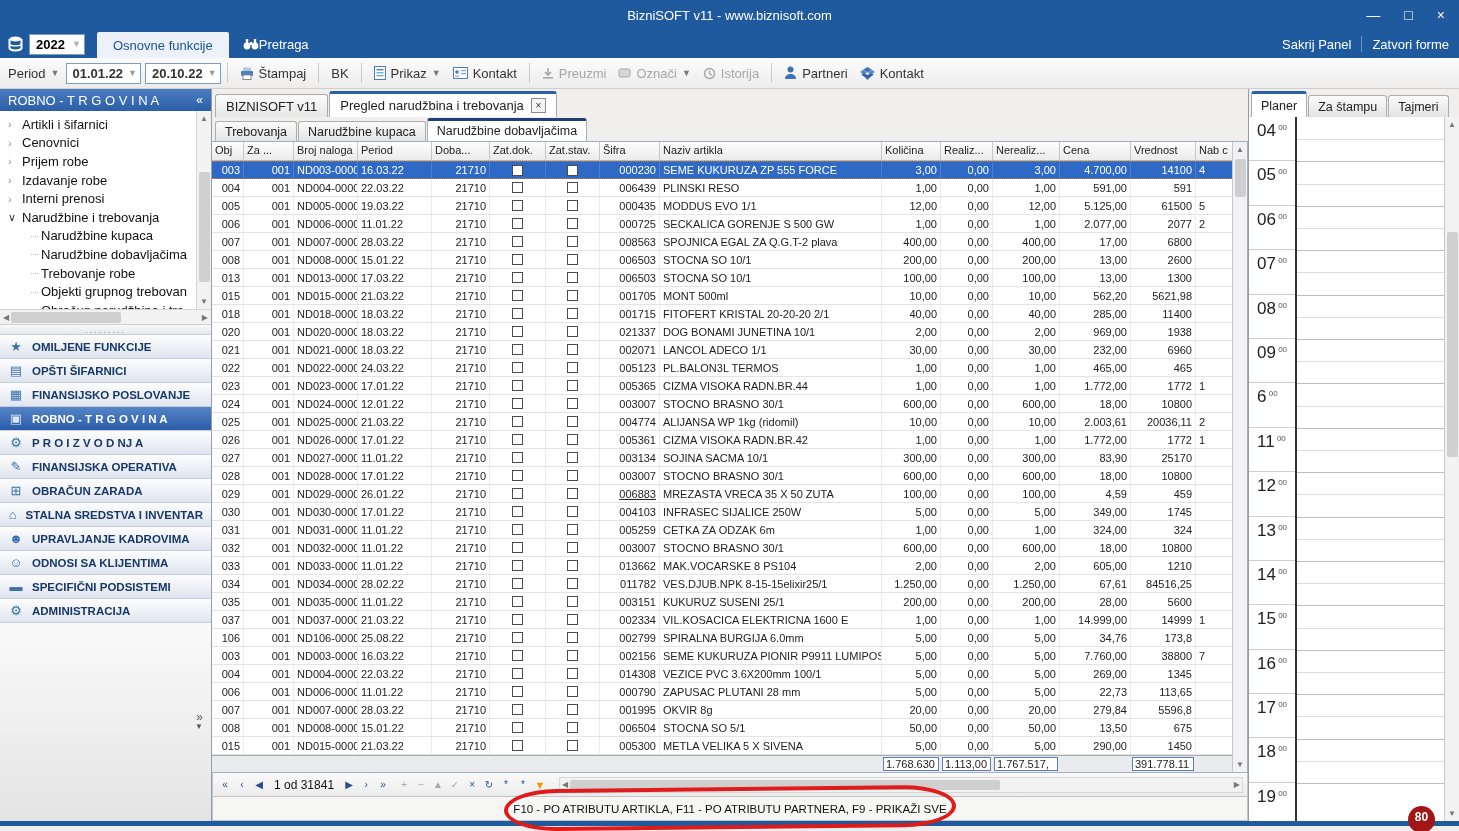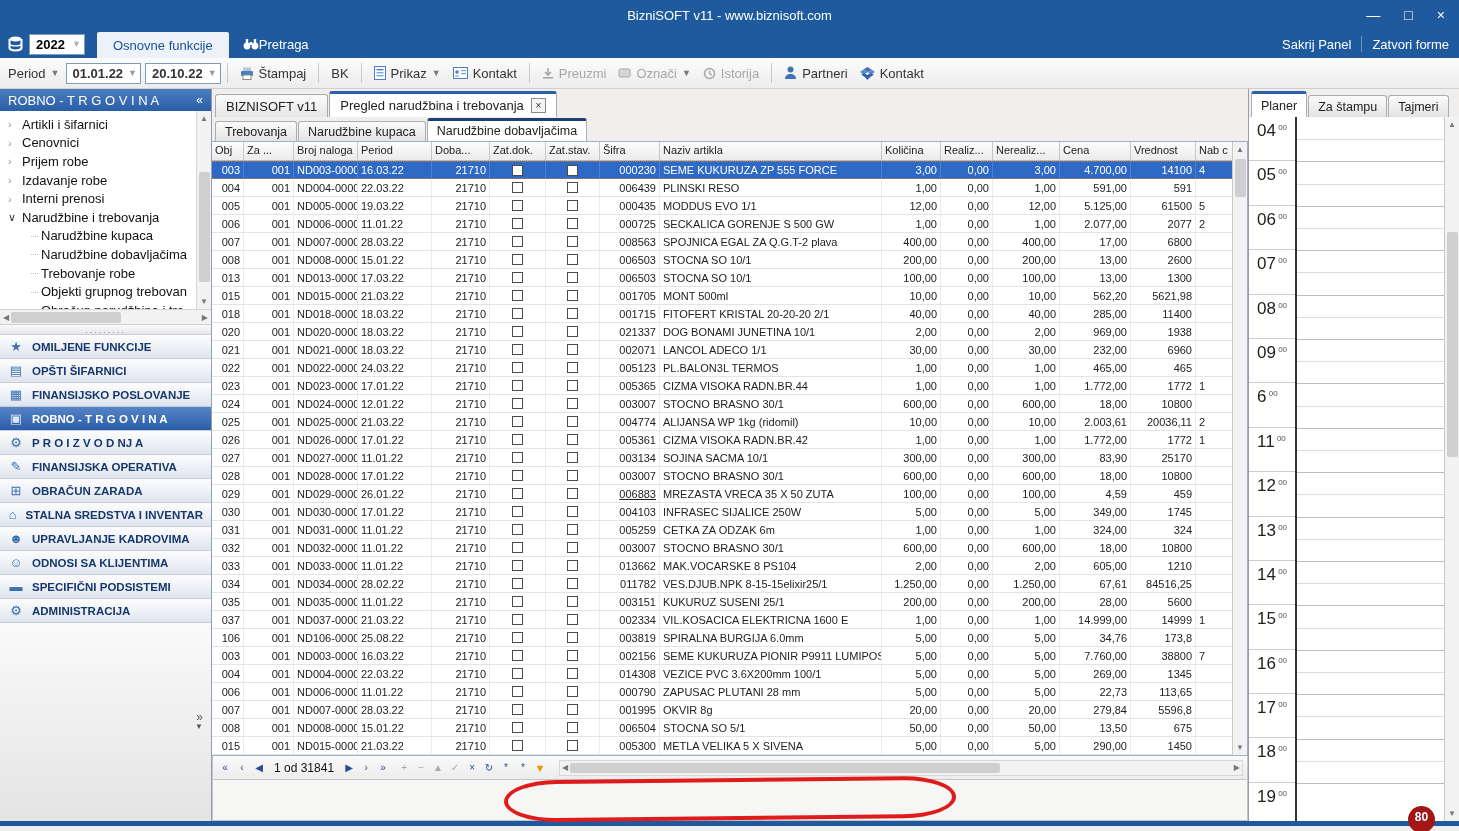--- a/index.html
+++ b/index.html
@@ -1037,21 +1037,21 @@
                 <div class="gc r" style="width: 50px;">001</div>
                 <div class="gc l" style="width: 64px;">ND106-00001</div>
                 <div class="gc l" style="width: 74px;">25.08.22</div>
                 <div class="gc r" style="width: 58px;">21710</div>
                 <div class="gc c" style="width: 56px;">
                   <span class="cbx"></span>
                 </div>
                 <div class="gc c" style="width: 54px;">
                   <span class="cbx"></span>
                 </div>
-                <div class="gc r" style="width: 60px;">003819</div>
+                <div class="gc r" style="width: 60px;">002799</div>
                 <div class="gc l" style="width: 222px;">SPIRALNA BURGIJA 6.0mm</div>
                 <div class="gc r" style="width: 59px;">5,00</div>
                 <div class="gc r" style="width: 52px;">0,00</div>
                 <div class="gc r" style="width: 67px;">5,00</div>
                 <div class="gc r" style="width: 71px;">34,76</div>
                 <div class="gc r" style="width: 65px;">173,8</div>
                 <div class="gc l" style="width: 42px;"></div>
               </div>
               <div class="grid-row">
                 <div class="gc r" style="width: 32px;">003</div>
@@ -1172,20 +1172,26 @@
                 </div>
                 <div class="gc r" style="width: 60px;">005300</div>
                 <div class="gc l" style="width: 222px;">METLA VELIKA 5 X SIVENA</div>
                 <div class="gc r" style="width: 59px;">5,00</div>
                 <div class="gc r" style="width: 52px;">0,00</div>
                 <div class="gc r" style="width: 67px;">5,00</div>
                 <div class="gc r" style="width: 71px;">290,00</div>
                 <div class="gc r" style="width: 65px;">1450</div>
                 <div class="gc l" style="width: 42px;"></div>
               </div>
+            </div>
+          <div class="grid-totals" id="grid-totals">
+              <div class="total-box" style="left: 671px; width: 56px;">1.768.630</div>
+              <div class="total-box" style="left: 730px; width: 49px;">1.113,00</div>
+              <div class="total-box" style="left: 782px; width: 64px;">1.767.517,</div>
+              <div class="total-box" style="left: 920px; width: 62px;">391.778.11</div>
             </div>
         </div>
         <div class="grid-vscroll">
           <span class="scroll-arrow">▲</span>
           <span class="thumb"></span>
           <span class="scroll-arrow">▼</span>
         </div>
       </div>
 
       <div class="navigator">
@@ -1212,20 +1218,21 @@
             <span class="nav-btn funnel">▼</span>
           </span>
         <div class="h-scroll">
           <span>◀</span>
           <span class="thumb"></span>
           <span class="right">▶</span>
         </div>
       </div>
 
       <div class="statusbar">
+        <span>F10 - PO ATRIBUTU ARTIKLA,  F11 - PO ATRIBUTU PARTNERA,  F9 - PRIKAŽI SVE</span>
         <div class="status-ellipse"></div>
       </div>
     </div>
 
     <div class="planner">
       <div class="planner-tabs" id="planner-tabs">
           <div class="planner-tab active">
             <span>Planer</span>
           </div>
           <div class="planner-tab">

